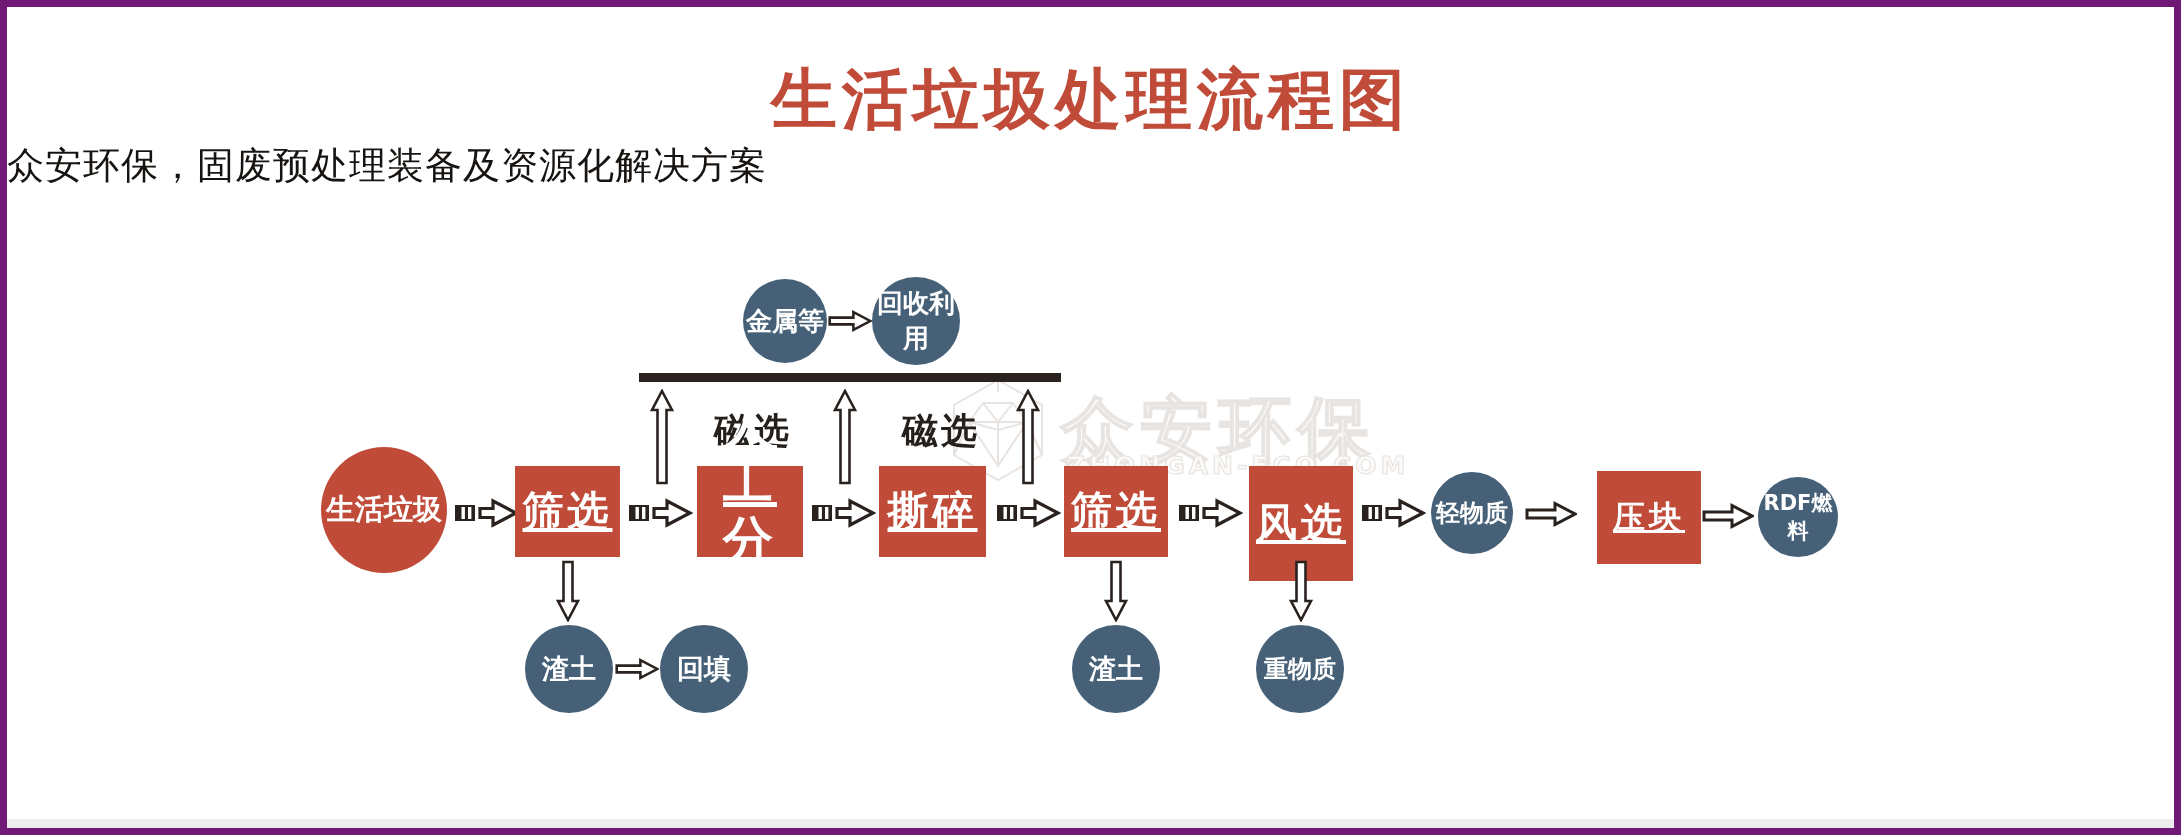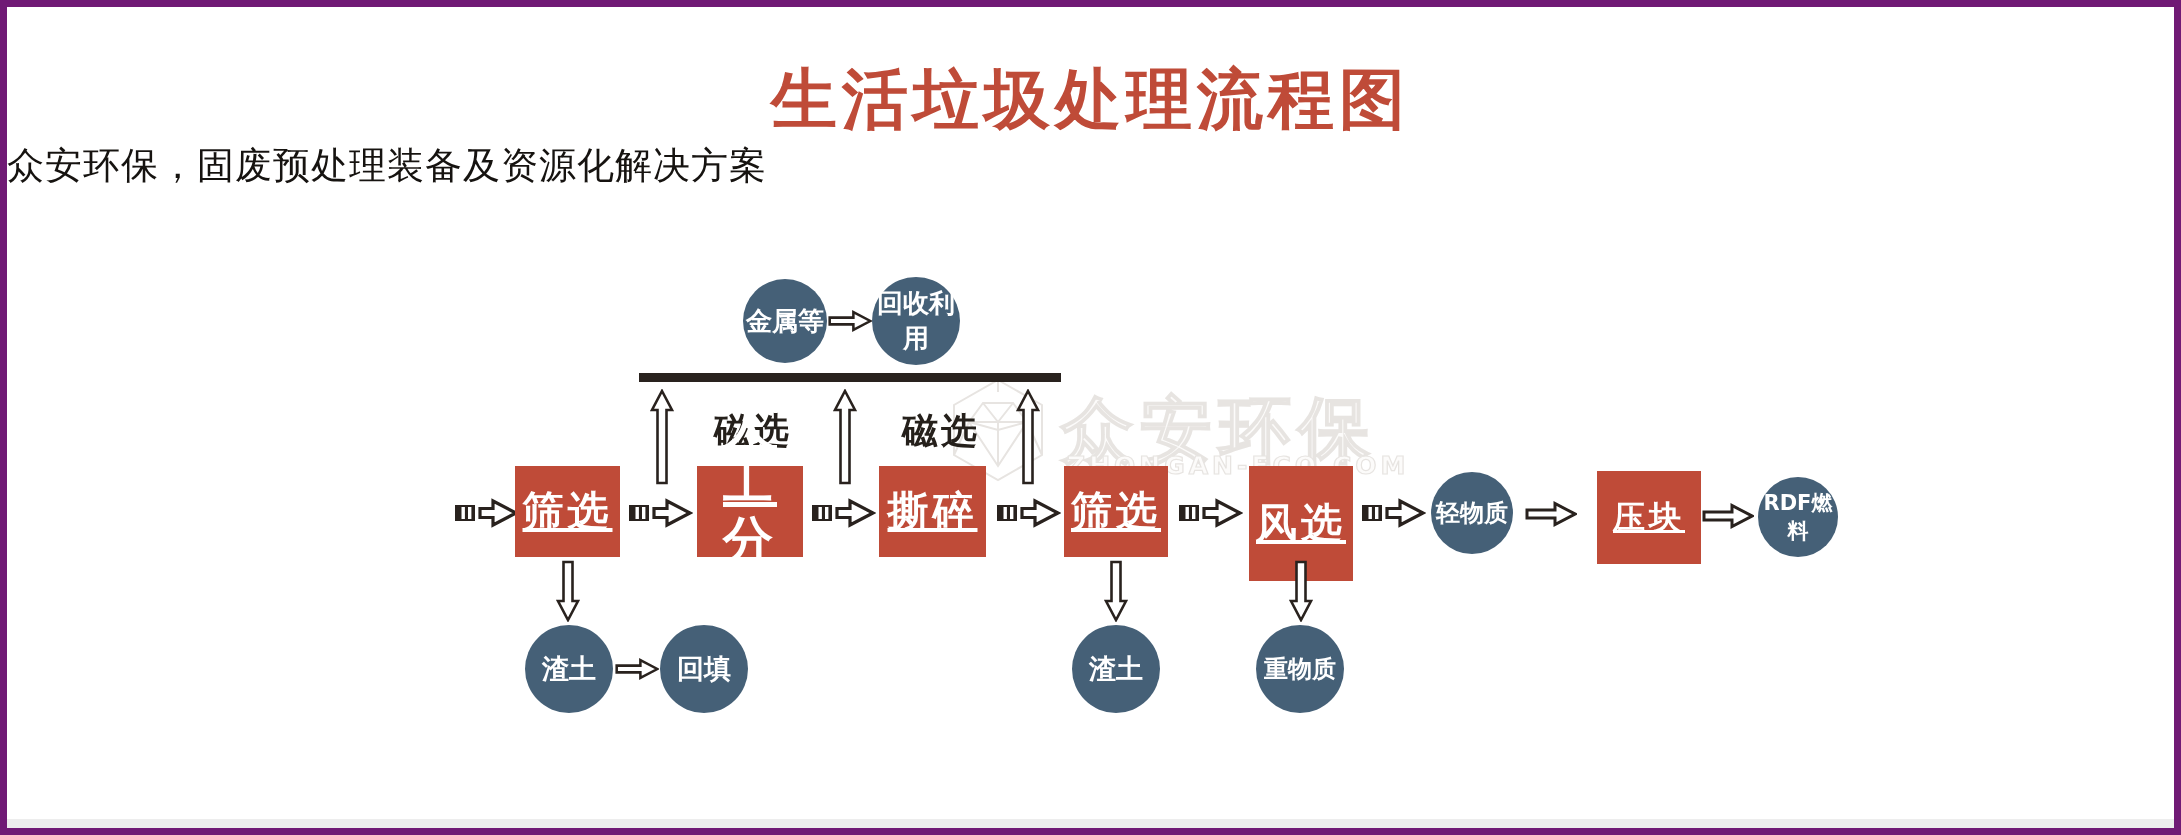--- a/index.html
+++ b/index.html
@@ -107,20 +107,21 @@
     </svg>
   <div class="mag" style="left:686px; top:400px">磁选</div>
   <div class="mag" style="left:874px; top:400px">磁选</div>
 
   <div class="node circle blue" style="left:736px; top:272px; width:84px; height:84px; font-size:26px">金属等</div>
   <svg class="arr" style="left:821px; top:302px; width:44px; height:24px">
       <use href="#plain-arrow"></use>
     </svg>
   <div class="node circle blue" style="left:865px; top:270px; width:88px; height:88px; font-size:26px">回收利用</div>
 
+  <div class="node circle red" style="left:314px; top:440px; width:126px; height:126px; font-size:29px">生活垃圾</div>
 
   <svg class="arr" style="left:446px; top:491px; width:66px; height:30px">
       <use href="#striped-arrow"></use>
     </svg>
 
   <div class="node box red" style="left:508px; top:459px; width:105px; height:91px; font-size:41px">筛选</div>
 
   <svg class="arr" style="left:620px; top:491px; width:66px; height:30px">
       <use href="#striped-arrow"></use>
     </svg>

